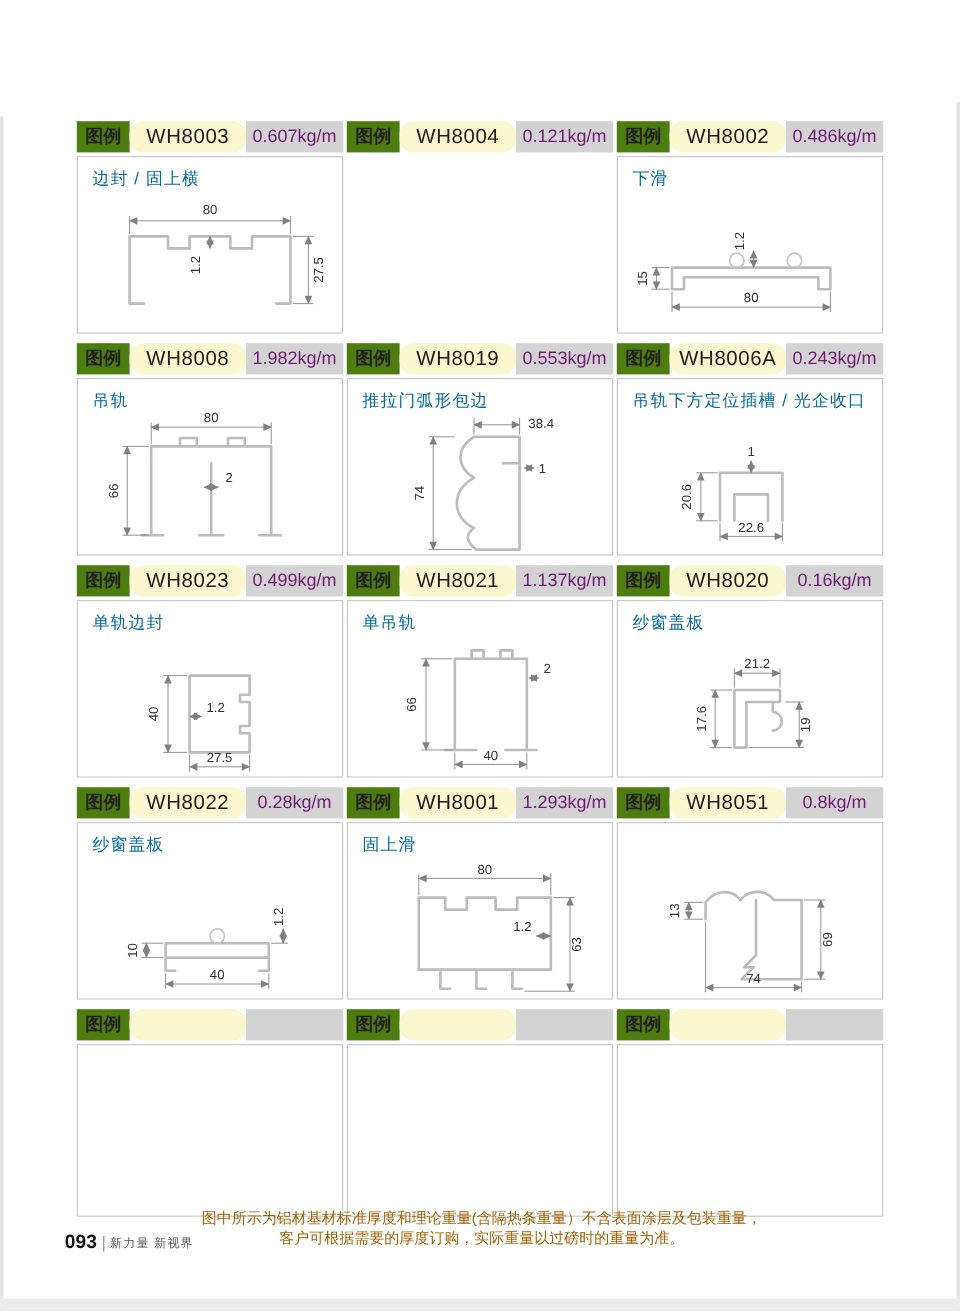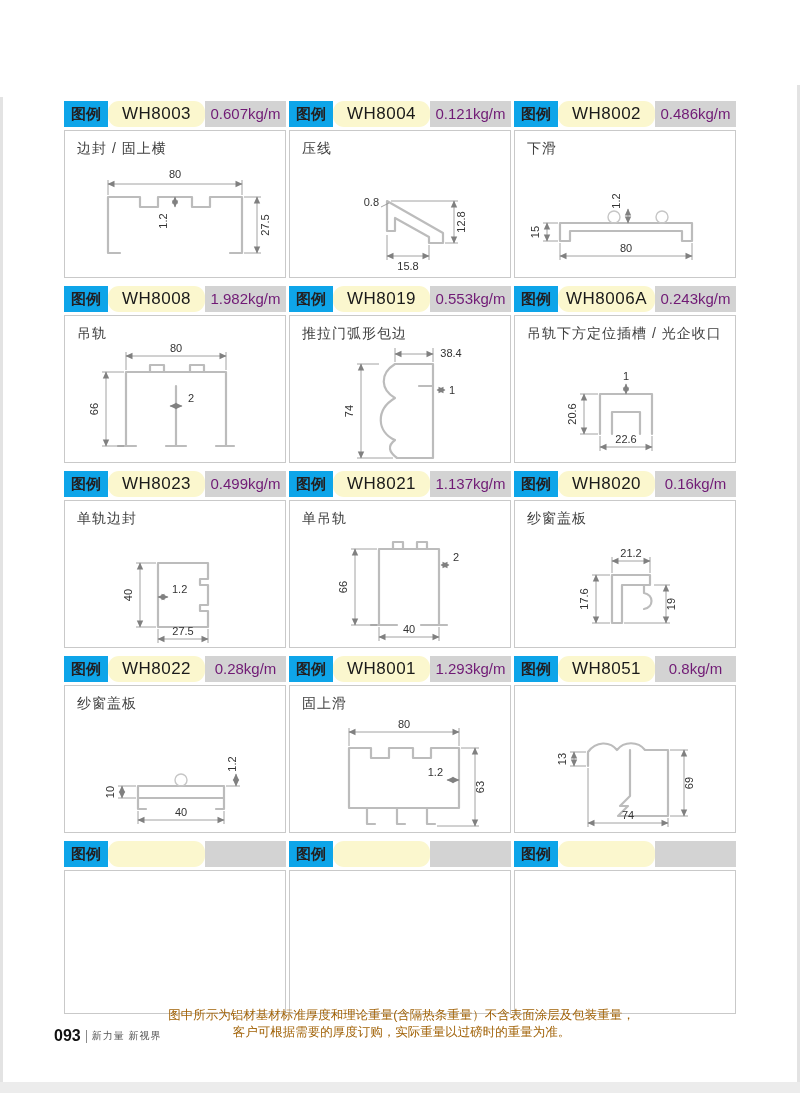--- a/index.html
+++ b/index.html
@@ -8,26 +8,26 @@
   
   .edge-left{position:absolute;left:0;top:97px;width:3px;height:996px;background:#e3e3e3;}
   .edge-right{position:absolute;right:0;top:85px;width:3px;height:1008px;background:#e3e3e3;}
   .edge-bottom{position:absolute;left:0;top:1082px;width:800px;height:11px;background:#ececec;}
   
   .grid{position:absolute;left:64px;top:101px;width:675px;display:grid;
         grid-template-columns:222px 222px 222px;column-gap:3px;}
   .card{width:222px;margin-bottom:8px;}
   .hdr{display:flex;height:26px;line-height:26px;}
   .seg{text-align:center;overflow:hidden;white-space:nowrap;}
-  .seg.legend{width:44px;background:#0ea5e9;color:#231f20;font-weight:bold;font-size:15px;}
+  .seg.legend{width:44px;background:#4d7c0f;color:#231f20;font-weight:bold;font-size:15px;}
   .seg.model{flex:1;background:#FBF7CE;color:#1a1a1a;font-size:17px;letter-spacing:0.5px;border-radius:11px;}
   .seg.weight{width:81px;background:#D3D3D3;color:#701a75;font-size:15px;}
   .bd{position:relative;height:146px;border:1px solid #c9c9c9;margin-top:3px;background:#fff;}
   .bd.empty{height:142px;}
-  .ttl{position:absolute;top:9px;left:12px;font-size:14px;color:#404040;letter-spacing:1px;white-space:nowrap;}
+  .ttl{position:absolute;top:9px;left:12px;font-size:14px;color:#0369a1;letter-spacing:1px;white-space:nowrap;}
   .draw{position:absolute;left:1px;bottom:2px;width:218px;height:118px;}
   
   .p{fill:none;stroke:#bcbcbc;stroke-width:2.2;stroke-linejoin:round;stroke-linecap:round;}
   .p2{fill:none;stroke:#c6c6c6;stroke-width:1.4;}
   .d{stroke:#8c8c8c;stroke-width:0.8;fill:none;}
   .dm{stroke:#8c8c8c;stroke-width:0.8;fill:none;marker-start:url(#ma);marker-end:url(#ma);}
   text.t{fill:#333;font-size:11px;font-family:"Liberation Sans","DejaVu Sans",sans-serif;}
   
   .footer{position:absolute;left:64px;top:1007px;width:675px;text-align:center;
           font-size:12.5px;line-height:17px;color:#a16207;}
@@ -75,34 +75,20 @@
         </svg>
       </div>
     </div>
 
     <div class="card">
       <div class="hdr">
         <div class="seg legend">图例</div>
         <div class="seg model">WH8004</div>
         <div class="seg weight">0.121kg/m</div>
       </div>
-      <div class="bd">
-        <div class="ttl">压线</div>
-        <svg class="draw" viewBox="0 0 218 118">
-          <path class="p" d="M96,44 L152,76 L152,86 L138,86 L138,80 L104,61 L104,74 L96,74 Z"></path>
-          <path class="d" d="M90,50 L98,46"></path>
-          <text class="t" x="88" y="49" text-anchor="end">0.8</text>
-          <path class="d" d="M100,44 H167 M154,86 H167"></path>
-          <line class="dm" x1="163" y1="44" x2="163" y2="86"></line>
-          <text class="t" transform="translate(174,65) rotate(-90)" text-anchor="middle">12.8</text>
-          <path class="d" d="M96,78 V103 M138,88 V103"></path>
-          <line class="dm" x1="96" y1="99" x2="138" y2="99"></line>
-          <text class="t" x="117" y="113" text-anchor="middle">15.8</text>
-        </svg>
-      </div>
     </div>
 
     <div class="card">
       <div class="hdr">
         <div class="seg legend">图例</div>
         <div class="seg model">WH8002</div>
         <div class="seg weight">0.486kg/m</div>
       </div>
       <div class="bd">
         <div class="ttl">下滑</div>

